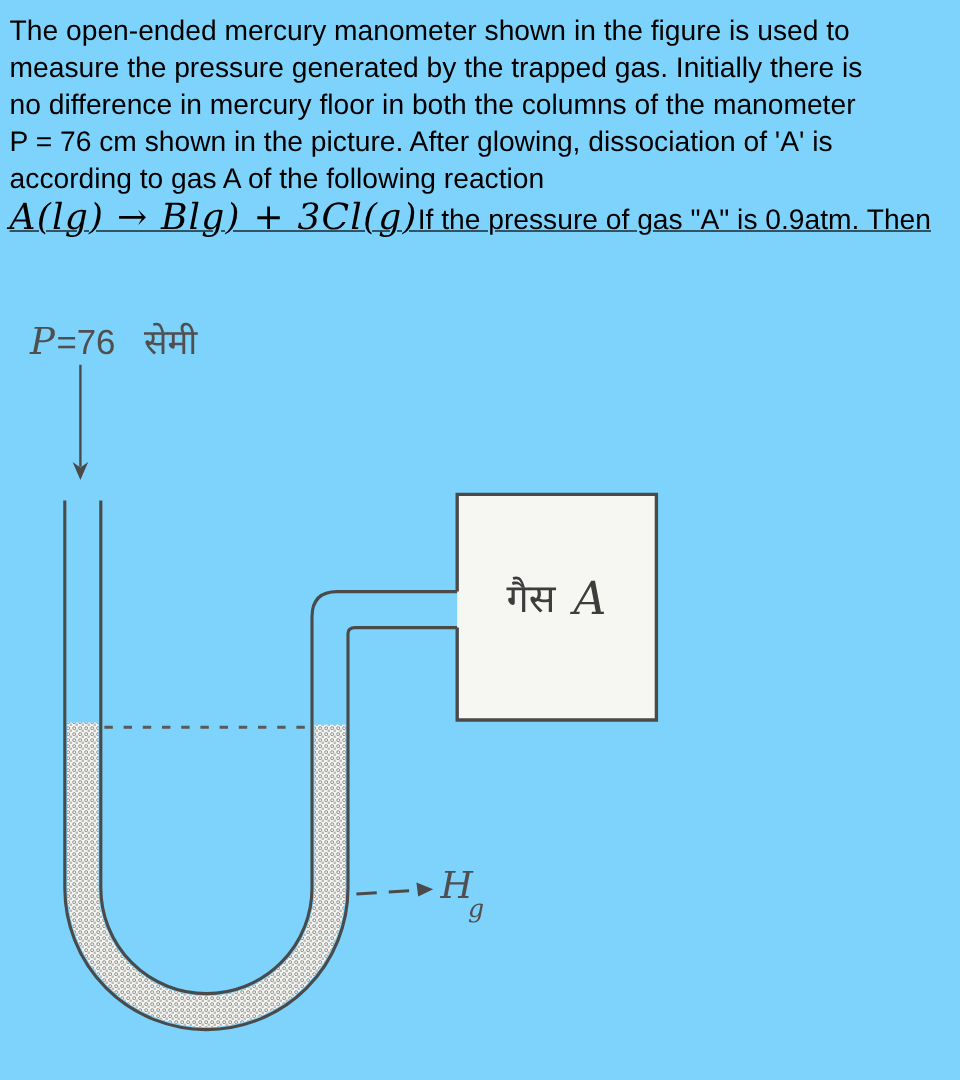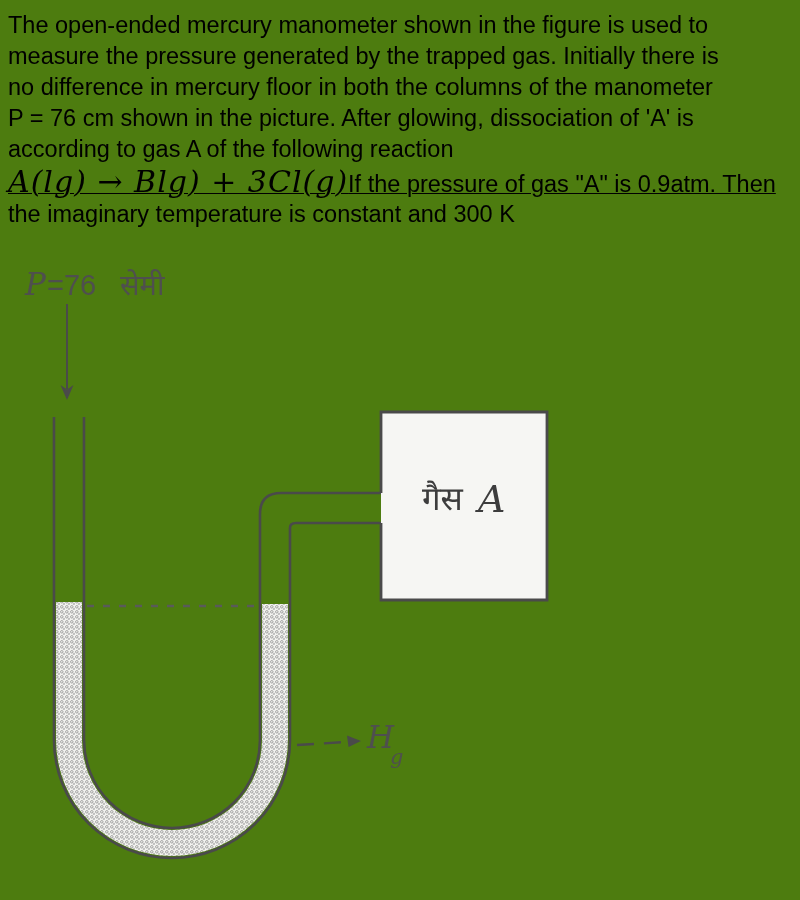--- a/index.html
+++ b/index.html
@@ -1,16 +1,16 @@
 <!DOCTYPE html>
 <html><head>
 <meta charset="utf-8">
 <style>
   html,body{margin:0;padding:0;background:#ffffff;}
-  .page{position:relative;width:800px;height:900px;background:#4d7c0f;overflow:hidden;
+  .page{position:relative;width:800px;height:900px;background:#7dd3fc;overflow:hidden;
         font-family:"Liberation Sans", sans-serif;color:#000;}
   .problem-text{position:absolute;left:8px;top:10px;width:792px;}
   .plain{font-size:23.5px;line-height:31px;white-space:pre;letter-spacing:0px;}
   .line6{white-space:nowrap;height:34px;line-height:34px;text-decoration:underline;}
   .formula{font-family:"DejaVu Serif", serif;font-style:italic;font-size:30px;letter-spacing:1px;}
   .plain-inline{font-size:23.5px;}
   svg.figure{position:absolute;left:0;top:240px;}
   .sketch{stroke:#4a4a4a;fill:none;}
   .figtext{fill:#4f4f4f;}
   .serif-it{font-family:"DejaVu Serif", serif;font-style:italic;}
@@ -21,21 +21,20 @@
 
 <div class="page">
 
   <div class="problem-text">
     <div class="plain">The open-ended mercury manometer shown in the figure is used to
 measure the pressure generated by the trapped gas. Initially there is
 no difference in mercury floor in both the columns of the manometer
 P = 76 cm shown in the picture. After glowing, dissociation of 'A' is
 according to gas A of the following reaction</div>
     <div class="line6"><span class="formula">A(lg) → Blg) + 3Cl(g)</span><span class="plain-inline">If the pressure of gas "A" is 0.9atm. Then</span></div>
-    <div class="plain">the imaginary temperature is constant and 300 K</div>
   </div>
 
   <svg class="figure" width="800" height="660" viewBox="0 0 800 660" xmlns="http://www.w3.org/2000/svg">
 
     <defs>
       <pattern id="stip" width="5" height="5" patternUnits="userSpaceOnUse">
         <rect width="5" height="5" fill="#f4f4f1"></rect>
         <circle cx="1.8" cy="1.8" r="1.25" fill="none" stroke="#8a8a8a" stroke-width="0.8"></circle>
         <circle cx="4.2" cy="4.2" r="0.9" fill="none" stroke="#9a9a9a" stroke-width="0.7"></circle>
       </pattern>

